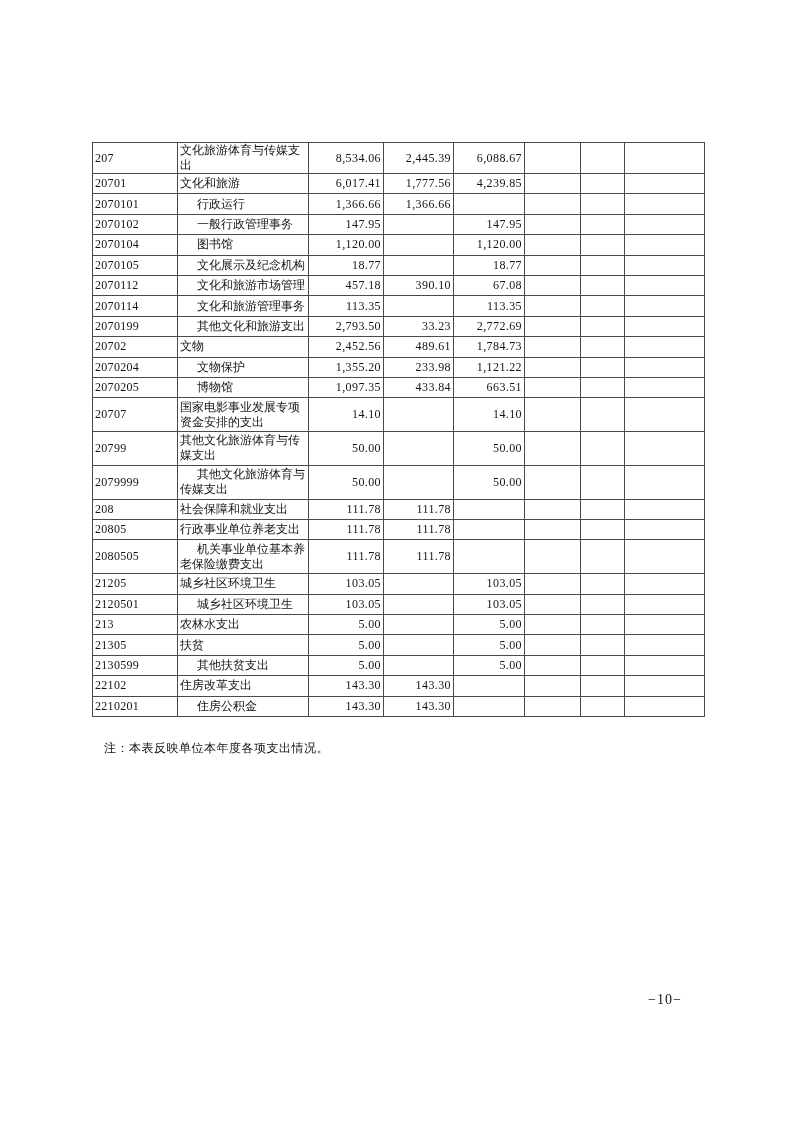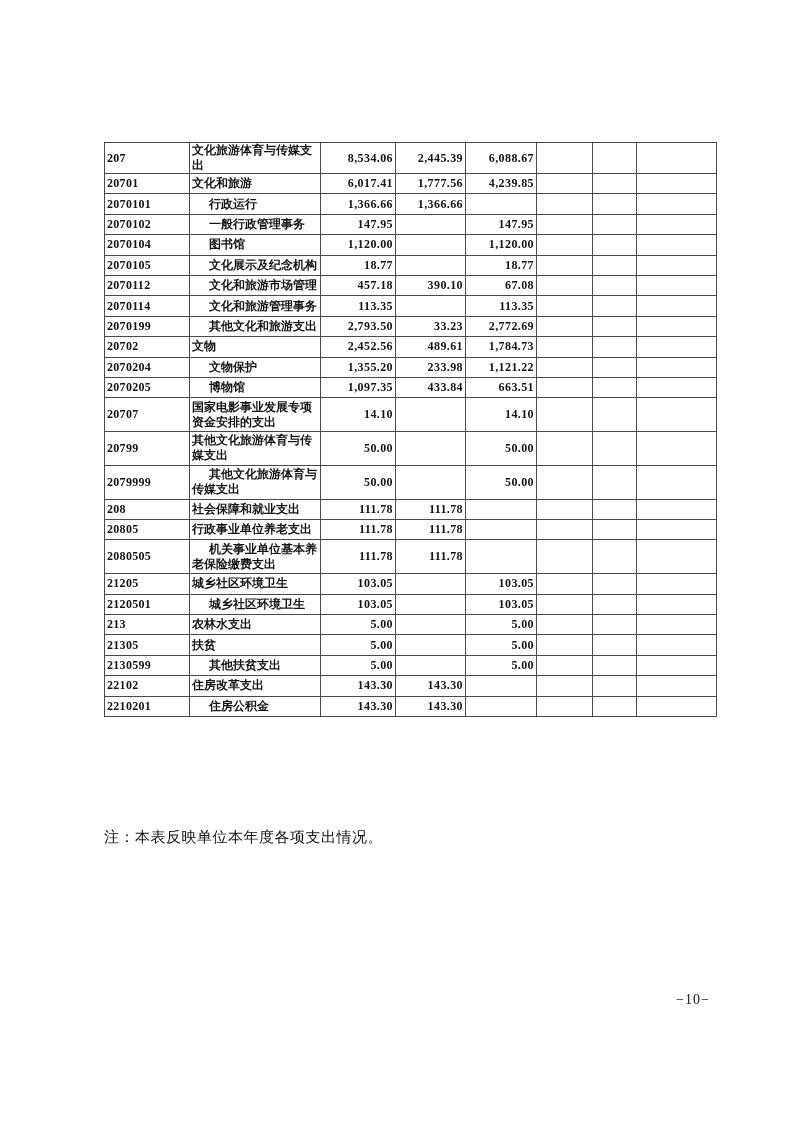--- a/index.html
+++ b/index.html
@@ -7,52 +7,51 @@
     position: relative;
     width: 793px;
     height: 1122px;
     background: #ffffff;
     font-family: "Liberation Serif", "DejaVu Serif", serif;
     color: #141414;
     overflow: hidden;
   }
   table.expense {
     position: absolute;
-    left: 104px;
+    left: 92px;
     top: 142px;
     width: 612px;
     border-collapse: collapse;
     table-layout: fixed;
-    font-weight: bold;
   }
   table.expense td {
     border: 1px solid #4a4a4a;
     font-size: 12px;
     line-height: 15px;
     vertical-align: middle;
     padding: 0 2px;
     overflow: hidden;
   }
   table.expense tr { height: 20.4px; }
   table.expense tr.tall { height: 33.8px; }
   td.code { padding-left: 3px; letter-spacing: 0.3px; }
   td.name { padding-left: 2px; }
   td.name.indent { text-indent: 17px; }
   td.num  { text-align: right; padding-right: 3px; letter-spacing: 0.4px; }
   .note {
     position: absolute;
     left: 104px;
-    top: 828px;
-    font-size: 15px;
+    top: 740px;
+    font-size: 12px;
     letter-spacing: 0.5px;
     font-family: Liberation Serif, serif;
   }
   .pagenum {
     position: absolute;
-    left: 676px;
+    left: 648px;
     top: 992px;
     font-size: 14px;
     letter-spacing: 1px;
   }
 </style>
 </head>
 <body>
 
 <div class="page">
 

